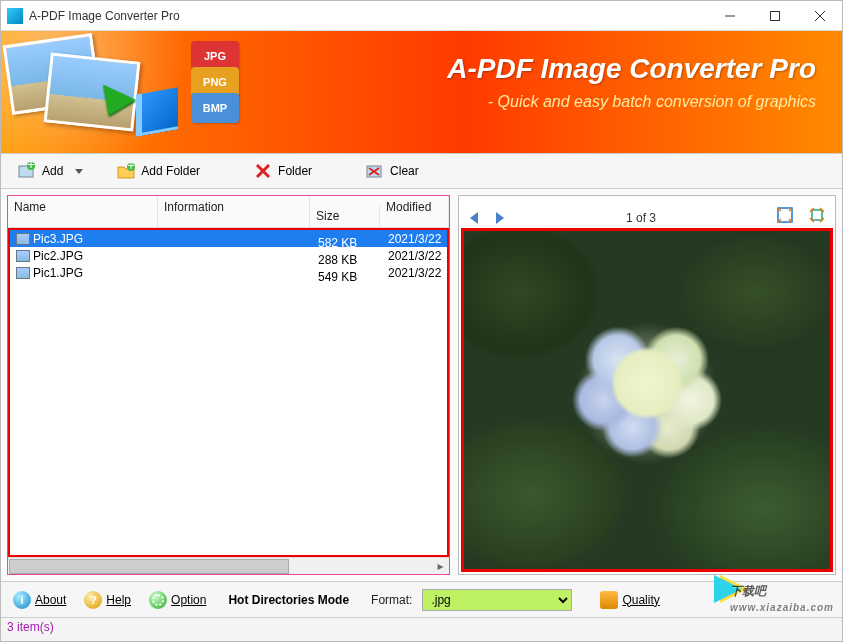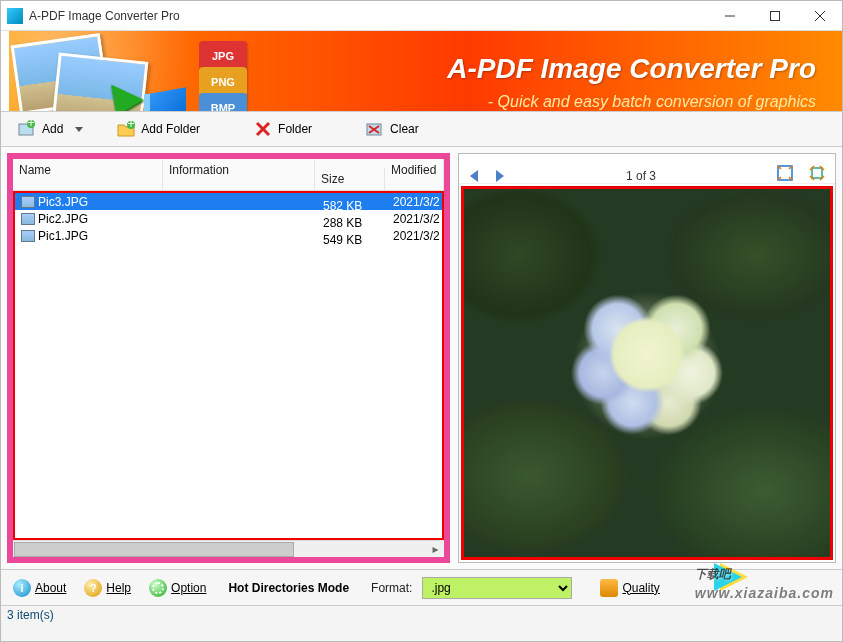--- a/index.html
+++ b/index.html
@@ -5,21 +5,21 @@
 * { box-sizing: border-box; margin: 0; padding: 0; font-family: "Segoe UI", Tahoma, sans-serif; font-size: 12px; }
 body { background: #fff; width: 843px; height: 642px; overflow: hidden; border: 1px solid #bbb; display: flex; flex-direction: column; }
 
 
 .titlebar { height: 30px; display: flex; align-items: center; padding: 0 0 0 6px; background: #fff; border-bottom: 1px solid #ddd; }
 .titlebar .appicon { width: 16px; height: 16px; background: linear-gradient(135deg,#3cf,#08b); margin-right: 6px; }
 .titlebar .title { flex: 1; color: #333; }
 .titlebar .winbtn { width: 45px; height: 30px; display: flex; align-items: center; justify-content: center; color: #333; cursor: pointer; }
 
 
-.banner { height: 80px; background: linear-gradient(90deg,#ff9a00 0%,#ff6a00 20%, #ff3a00 55%,#ff8a00 100%); position: relative; overflow: hidden; margin-left: 8px; }
+.banner { height: 122px; background: linear-gradient(90deg,#ff9a00 0%,#ff6a00 20%, #ff3a00 55%,#ff8a00 100%); position: relative; overflow: hidden; }
 .banner::before { content:""; position:absolute; left:-30px; top:-40px; width:260px; height:200px; background: radial-gradient(circle at 30% 30%, rgba(255,255,255,0.4), transparent 60%); }
 .banner .thumbs { position: absolute; left: 6px; top: 8px; width: 185px; height: 95px; }
 .banner .thumbs .ph { position: absolute; border: 3px solid #fff; background: linear-gradient(#9cf,#7ab8e6 60%, #d0c090 60%, #b8a070); box-shadow: 2px 2px 4px rgba(0,0,0,0.3); }
 .banner .thumbs .ph1 { width:90px; height:70px; left:0; top:0; transform:rotate(-8deg); }
 .banner .thumbs .ph2 { width:90px; height:70px; left:40px; top:18px; transform:rotate(6deg); }
 .banner .arrow { position:absolute; left:95px; top:60px; width:0;height:0; border-left:18px solid transparent; border-right:18px solid transparent; border-top:26px solid #2a2; transform:rotate(25deg); filter:drop-shadow(1px 1px 1px #050);}
 .banner .cube { position:absolute; left:135px; top:60px; width:42px; height:42px; background:linear-gradient(135deg,#39f,#06c); transform:skewY(-10deg); box-shadow: 6px -3px 0 #8cf inset; }
 .banner .fmtcol { position:absolute; left:190px; top:10px; display:flex; flex-direction:column; gap:0px; }
 .banner .fmt { width:48px; height:30px; border-radius:4px; display:flex; align-items:center; justify-content:center; font-weight:bold; font-size:11px; color:#fff; margin-bottom:-4px; box-shadow:1px 1px 2px rgba(0,0,0,0.2);}
 .banner .fmtcol2 { position:absolute; left:252px; top:10px; display:flex; flex-direction:column; gap:0px;}
@@ -28,21 +28,21 @@
 
 
 .toolbar { height: 36px; background:#f6f6f6; border-top:1px solid #ccc; border-bottom:1px solid #ccc; display:flex; align-items:center; padding:0 8px; gap:16px;}
 .tbtn { display:flex; align-items:center; gap:6px; padding:3px 8px; border:1px solid transparent; cursor:pointer; border-radius:3px;}
 .tbtn .ic { width:18px; height:18px; display:flex; align-items:center; justify-content:center;}
 .dropdown-caret { width:8px; margin-left:6px; display:inline-block;}
 .dropdown-caret::after { content:""; display:block; width:0;height:0; border-left:4px solid transparent; border-right:4px solid transparent; border-top:5px solid #555;}
 
 
 .main { flex:1; display:flex; gap:8px; padding:6px; background:#fafafa; min-height:0;}
-.left-pane { flex:1; display:flex; flex-direction:column; border:6px solid #ec4899; background:#fff; min-width:0;}
+.left-pane { flex:1; display:flex; flex-direction:column; border:1px solid #ec4899; background:#fff; min-width:0;}
 .right-pane { width:378px; display:flex; flex-direction:column; border:1px solid #bbb; background:#fff;}
 
 
 .listhdr { display:flex; border-bottom:1px solid #ddd; background:#fafafa; }
 .listhdr .col { padding:4px 6px; border-right:1px solid #e5e5e5; color:#222; }
 .col-name{width:150px;} .col-info{width:152px;} .col-size{width:70px;margin-top:9px;} .col-mod{flex:1;}
 .rows { flex:1; overflow:hidden; position:relative; border:2px solid #e00; border-top:2px solid #e00; margin:0px;}
 .row { display:flex; align-items:center; height:17px; padding:0 2px;}
 .row .c { padding:0 4px; white-space:nowrap; overflow:hidden; }
 .row.sel { background:#1e7ef0; color:#fff;}
@@ -78,25 +78,25 @@
 .infobtn { display:flex; align-items:center; gap:4px; cursor:pointer; padding:2px 4px;}
 .infobtn .circ{ width:18px;height:18px;border-radius:50%;background:radial-gradient(circle at 35% 30%,#aef,#18c);display:flex;align-items:center;justify-content:center;color:#fff;font-weight:bold;font-size:11px;}
 .infobtn .circ.q{background:radial-gradient(circle at 35% 30%,#fea,#d90);}
 .infobtn .gear{width:18px;height:18px;border-radius:50%;background:radial-gradient(circle at 35% 30%,#cfc,#2a2);position:relative;}
 .infobtn .gear::before{content:"";position:absolute;inset:3px;border-radius:50%;border:2px dotted #fff;}
 .modelabel{font-weight:bold;margin-left:8px;}
 .formatlbl{margin-left:12px; color:#222;}
 select.fmt{ width:150px; height:22px; border:1px solid #aaa; background:#bef264; padding:0 4px;}
 .quality-ic{width:18px;height:18px;background:linear-gradient(#fb4,#d80);border-radius:3px;}
 .watermark{position:absolute; right:8px; bottom:4px; font-size:26px; font-weight:bold; color:rgba(0,0,0,0.65); font-style:italic; pointer-events:none; text-shadow:1px 1px 2px rgba(255,255,255,0.5); font-family:"Microsoft YaHei",sans-serif;}
-.watermark .sub{font-size:14px;display:block;text-align:right;color:rgba(0,0,0,0.5);letter-spacing:1px;}
+.watermark .sub{font-size:10px;display:block;text-align:right;color:rgba(0,0,0,0.5);letter-spacing:1px;}
 .playtri{position:absolute;right:100px;bottom:14px;width:0;height:0;border-top:14px solid transparent;border-bottom:14px solid transparent;border-left:28px solid #2bd4e8;filter:drop-shadow(6px 0 0 #ffde3a);}
 
 
-.status { height:36px; border-top:1px solid #ccc; background:#f4f4f4; padding:2px 6px; color:#0c4a6e;}
+.status { height:24px; border-top:1px solid #ccc; background:#f4f4f4; padding:2px 6px; color:#a21caf;}
 
 svg { display:block; }
 </style>
 </head>
 <body>
 
 <div class="titlebar">
   <div class="appicon"></div>
   <div class="title">A-PDF Image Converter Pro</div>
   <div class="winbtn">

